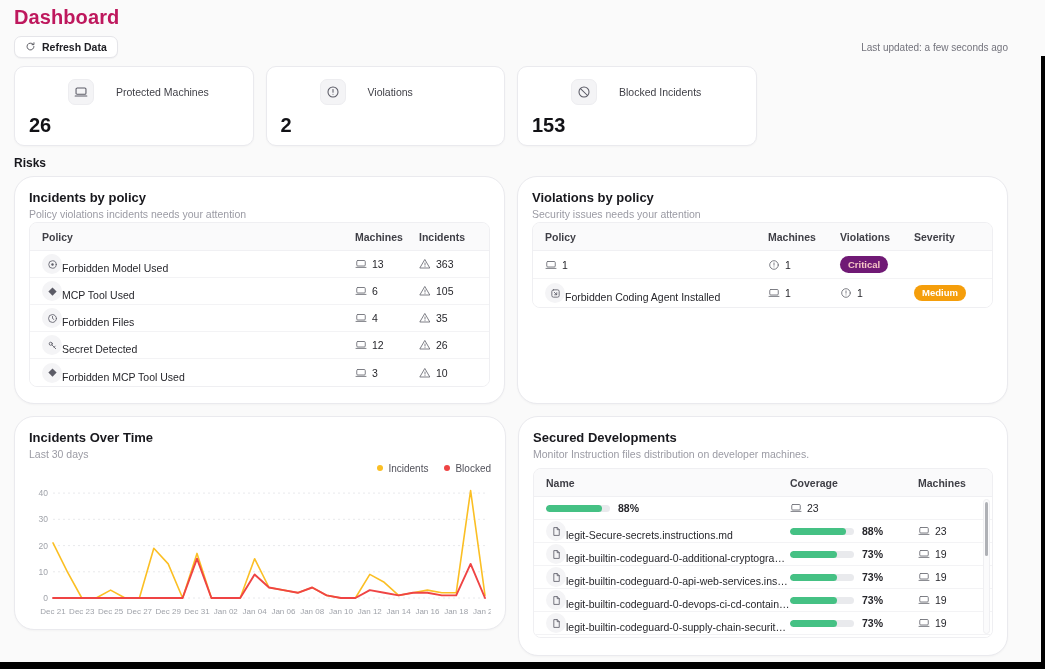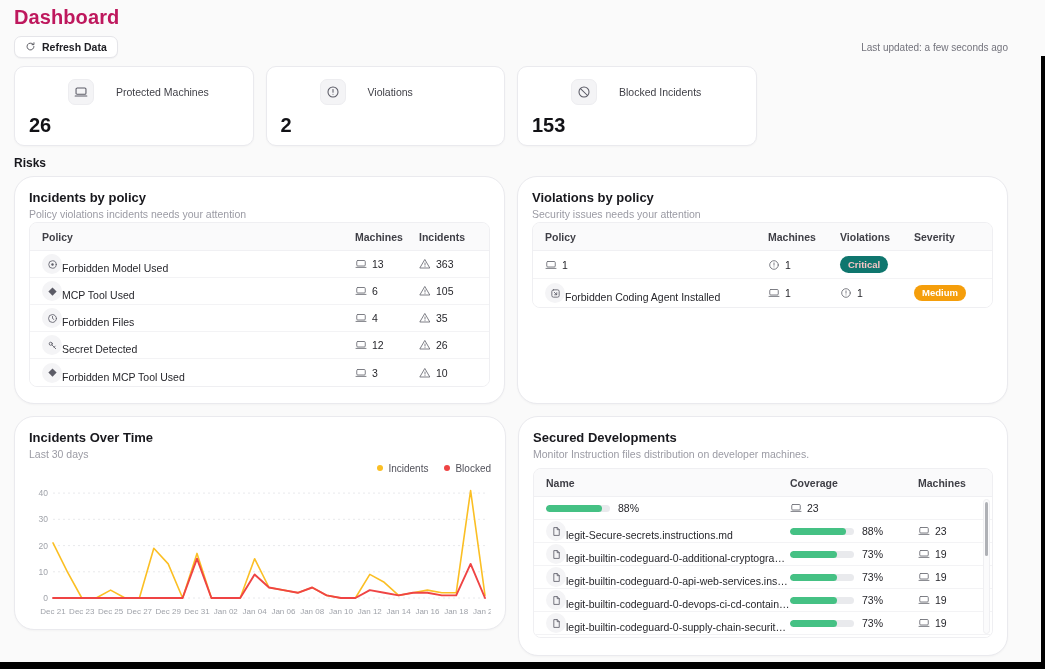--- a/index.html
+++ b/index.html
@@ -61,21 +61,21 @@
 
   .badge { display:inline-block; padding:2.5px 8px; border-radius:999px; font-size:9.5px; font-weight:600; line-height:1.2; }
 
   .legend { display:flex; justify-content:flex-end; gap:16px; margin-top:2px; height:12px; }
   .legend-item { display:flex; align-items:center; gap:5px; font-size:10px; color:#52525B; cursor:pointer; }
   .dot { width:6px; height:6px; border-radius:50%; }
 
   .covcell { display:flex; align-items:center; gap:8px; }
   .covtrack { width:64px; height:7px; border-radius:4px; background:#E9EAED; overflow:hidden; }
   .covfill { height:100%; border-radius:4px; }
-  .covpct { font-size:10.5px; font-weight:400; color:#27272C; }
+  .covpct { font-size:10.5px; font-weight:700; color:#27272C; }
 
   .stbl-wrap { position:relative; margin-top:8px; }
   .stbl { height:170px; overflow:hidden; }
   .scrollbar { position:absolute; top:31px; bottom:4px; right:3px; width:7px; border-radius:4px; background:#FBFBFC; border:1px solid #EFEFF2; }
   .thumb { position:absolute; top:2px; left:1px; width:3px; height:54px; border-radius:3px; background:#AFB1B6; cursor:grab; }
 
   .ai-label { margin-top:10px; font-size:12px; font-weight:600; color:#18181D; }
 
   svg.icon { stroke:#5B5B66; fill:none; stroke-width:1.8; stroke-linecap:round; stroke-linejoin:round; }
   .axis-text { font-family:"Liberation Sans",sans-serif; fill:#A0A3AA; }
@@ -300,21 +300,21 @@
               <span>1</span>
             </span>
             <span class="mcell">
               <svg class="icon" width="12" height="12" viewBox="0 0 24 24" style="stroke:#6F7078;color:#6F7078">
                 <circle cx="12" cy="12" r="8.6"></circle>
                 <path d="M12 7.8v4.6"></path>
                 <path d="M12 15.8h.01"></path>
               </svg>
               <span>1</span>
             </span>
-            <span><span class="badge" style="background:#0f766e;color:#F6C6C6">Critical</span></span>
+            <span><span class="badge" style="background:#701a75;color:#F6C6C6">Critical</span></span>
           </div>
           <div class="trow grid-v">
             <span class="pcell">
               <span class="pchip">
                 <svg class="icon" width="11" height="11" viewBox="0 0 24 24" style="stroke:#5B5B66;color:#5B5B66">
                   <rect x="4" y="4" width="16" height="16" rx="3.5"></rect>
                   <path d="M9.3 9.3 14.7 14.7"></path>
                   <path d="M14.7 10.2v4.5h-4.5"></path>
                 </svg>
               </span>

